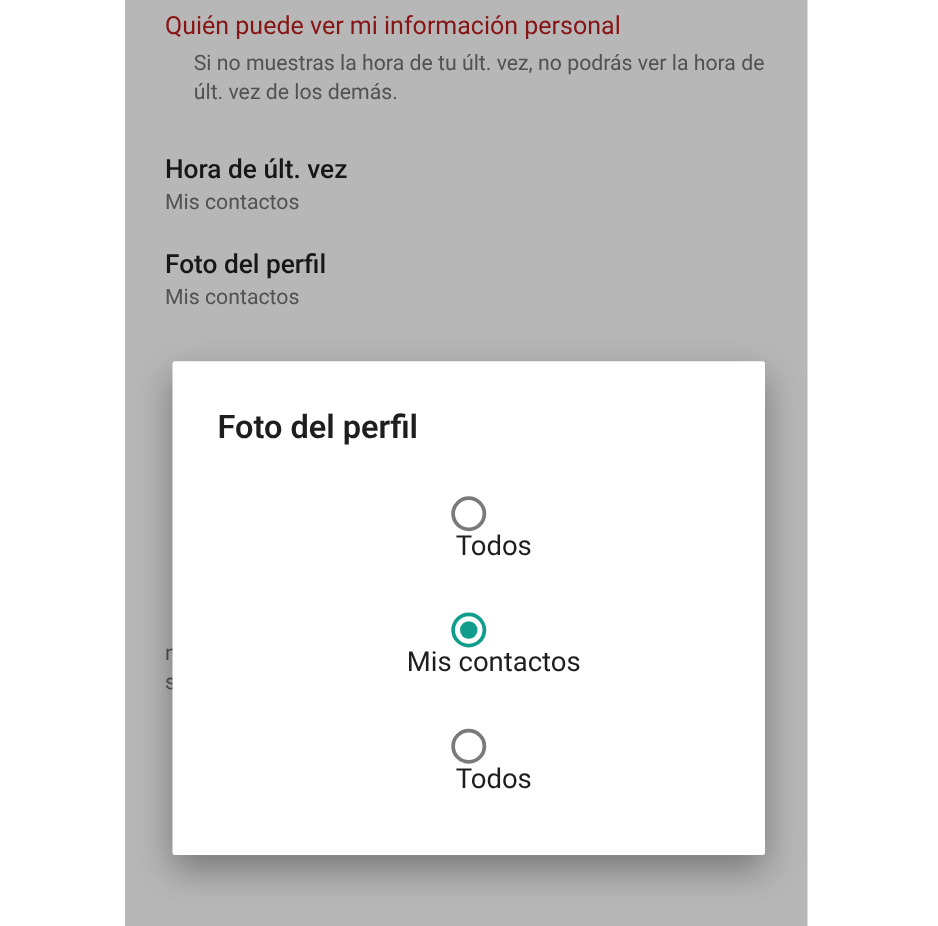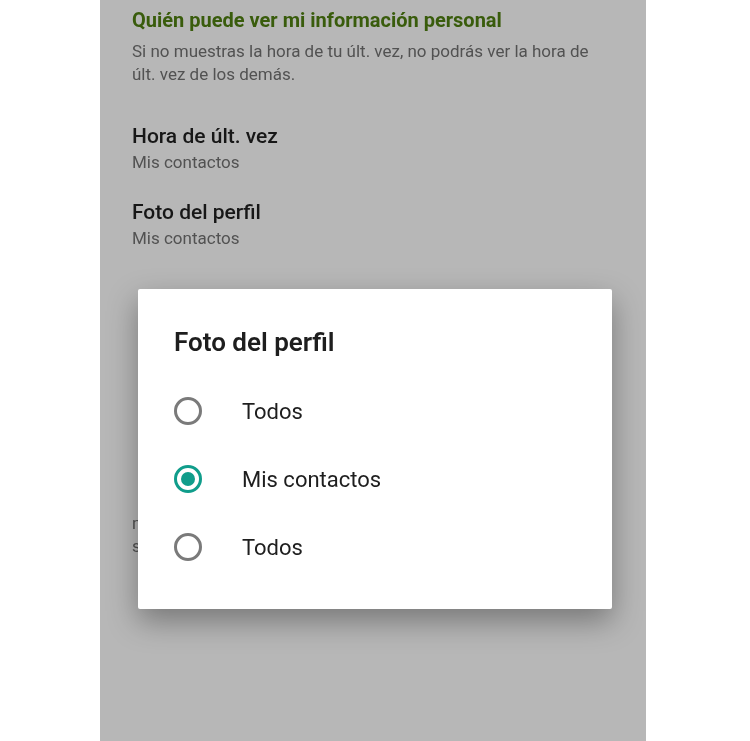--- a/index.html
+++ b/index.html
@@ -13,30 +13,31 @@
   .screen {
     position: absolute;
     left: 100px;
     top: 0;
     width: 546px;
     height: 741px;
     background: #f9f9f9;
     padding: 8px 0 0 0;
   }
   .page-title {
-    color: #4d7c0f;
+    color: #b91c1c;
     font-size: 20px;
-    font-weight: 700;
+    font-weight: 400;
     padding: 0 32px 8px 32px;
   }
   .page-desc {
     color: #6f6f6f;
     font-size: 17px;
     line-height: 1.35;
     padding: 0 32px 14px 32px;
+    margin-left: 23px;
   }
   .section {
     padding: 24px 39px 4px 32px;
   }
   .section-title {
     color: #1e1e1e;
     font-size: 21px;
     font-weight: 500;
     margin-bottom: 4px;
   }
@@ -73,20 +74,21 @@
     color: #1e1e1e;
     font-size: 26px;
     font-weight: 600;
     padding: 10px 36px 20px 36px;
   }
   .option {
     display: flex;
     align-items: center;
     padding: 20px 36px;
     cursor: pointer;
+    flex-direction: column;
   }
   .radio {
     width: 28px;
     height: 28px;
     border: 3px solid #7a7a7a;
     border-radius: 50%;
     display: flex;
     align-items: center;
     justify-content: center;
     flex-shrink: 0;

